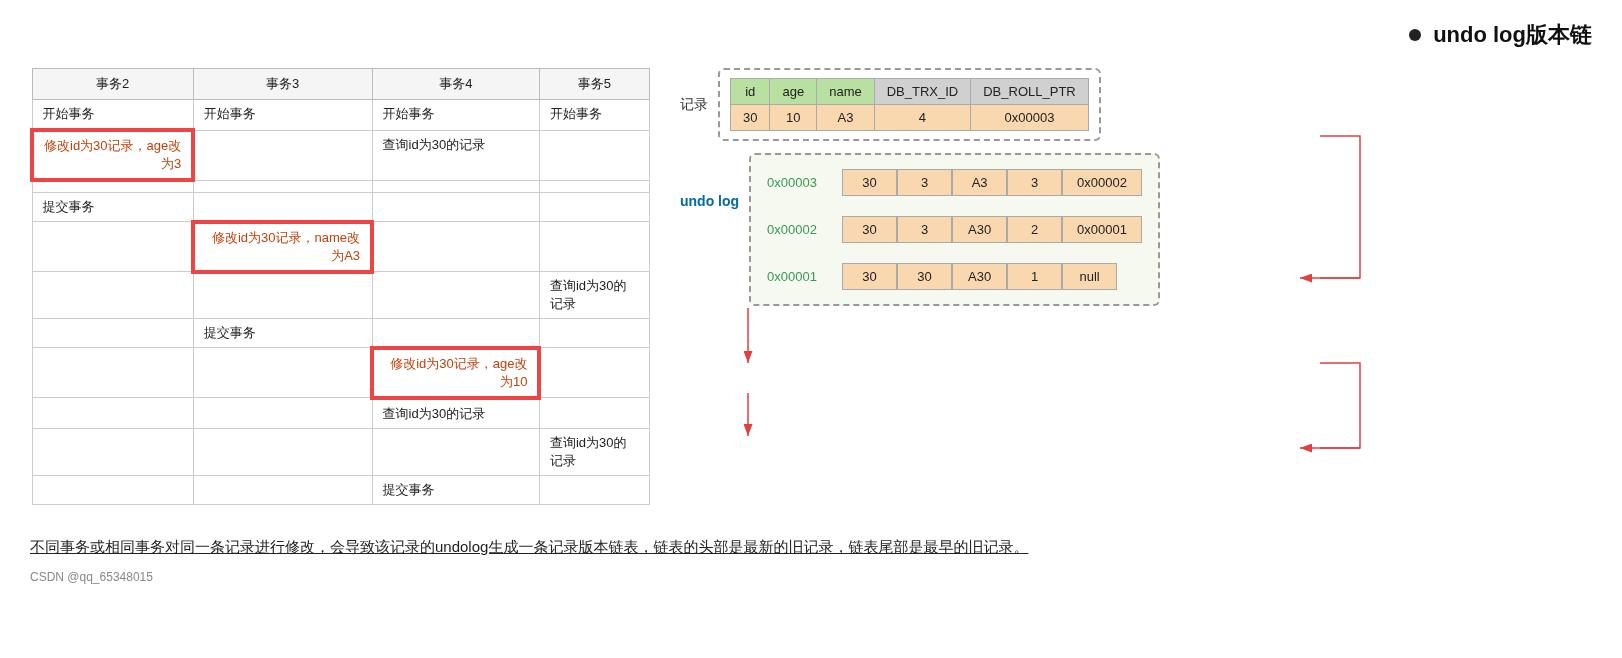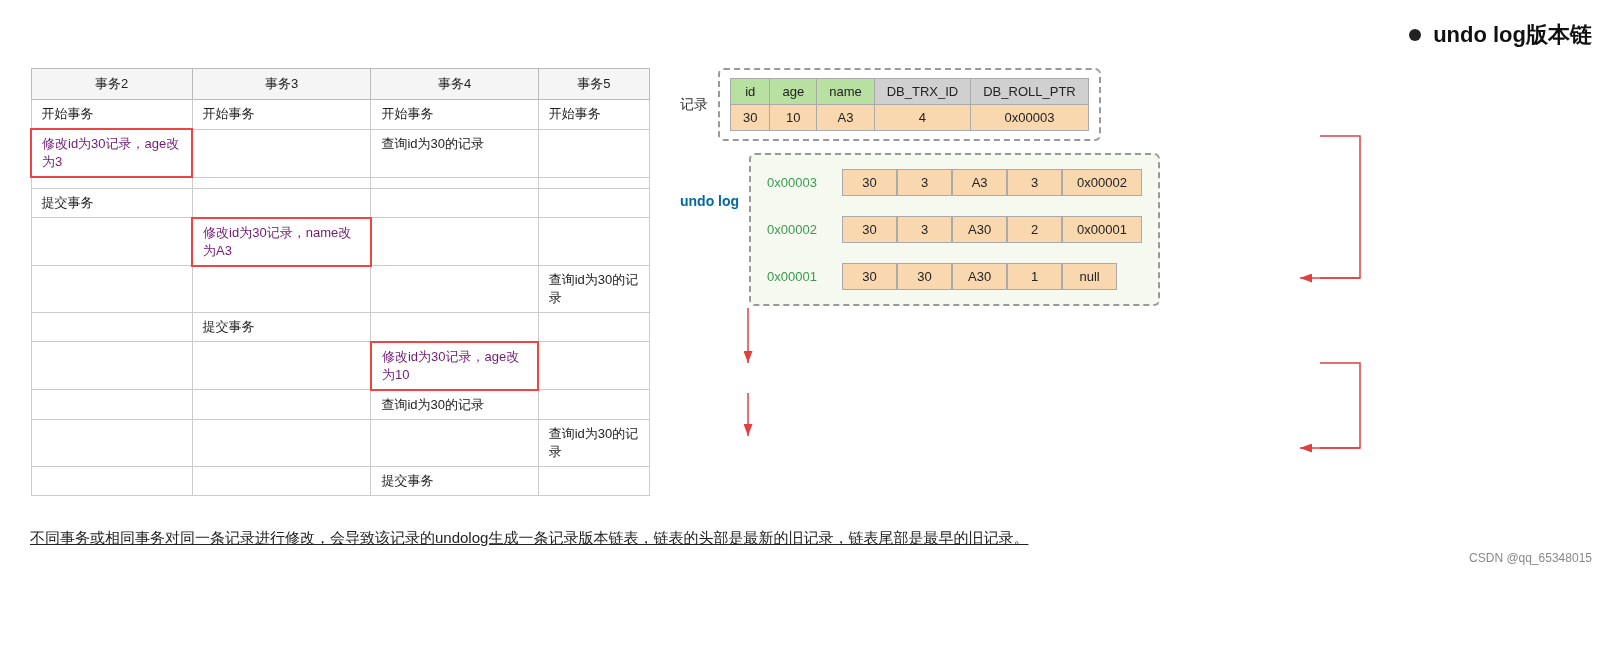--- a/index.html
+++ b/index.html
@@ -58,23 +58,24 @@
       font-weight: normal;
     }
     .tx-table td {
       border: 1px solid #ccc;
       padding: 5px 10px;
       min-height: 24px;
       vertical-align: top;
       background: #fff;
     }
     .tx-table td.highlighted {
-      border: 2px solid #ef4444;
+      border: 4px solid #ef4444;
       background: #fff;
-      color: #701a75;
+      color: #c2410c;
+      text-align: right;
     }
 
     
     .right-section {
       flex: 1;
       position: relative;
       min-width: 750px;
     }
 
     
@@ -169,24 +170,24 @@
     .desc-text {
       margin-top: 28px;
       font-size: 15px;
       line-height: 1.8;
       color: #222;
       max-width: 1500px;
       text-decoration: underline;
     }
 
     .csdn-tag {
-      text-align: right;
+      text-align: left;
       font-size: 12px;
       color: #888;
-      margin-top: 0;
+      margin-top: 10px;
     }
 
     
     .diagram-svg {
       position: absolute;
       top: 0;
       left: 0;
       pointer-events: none;
     }
 

